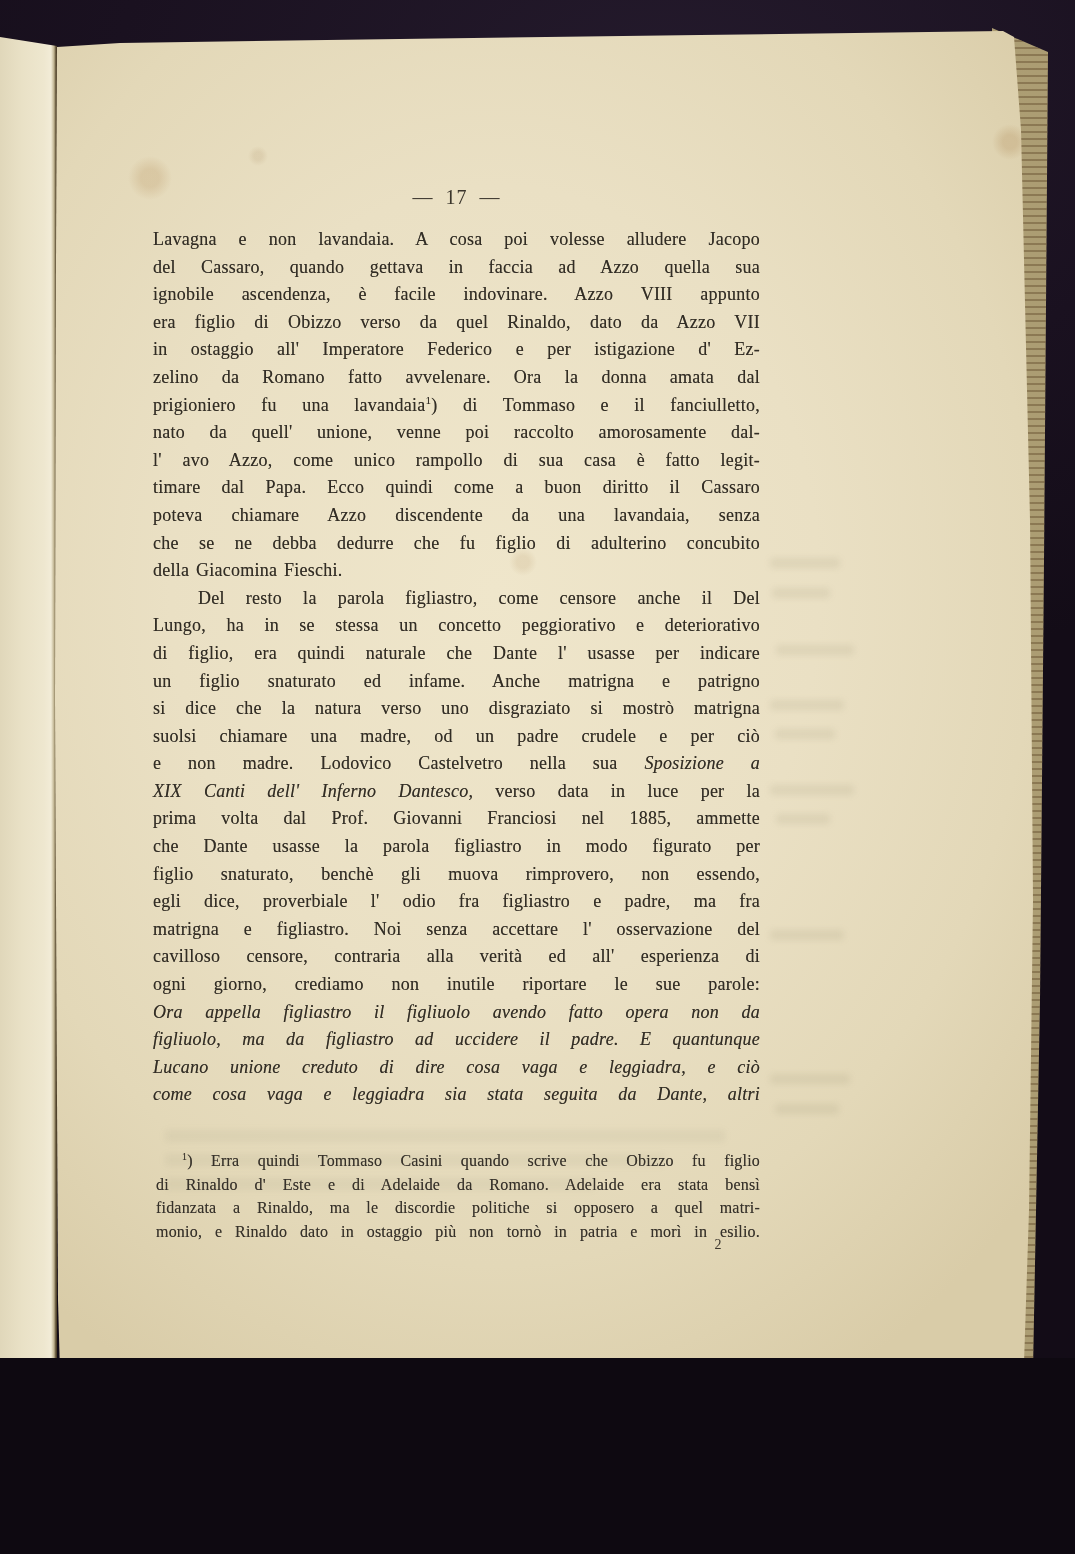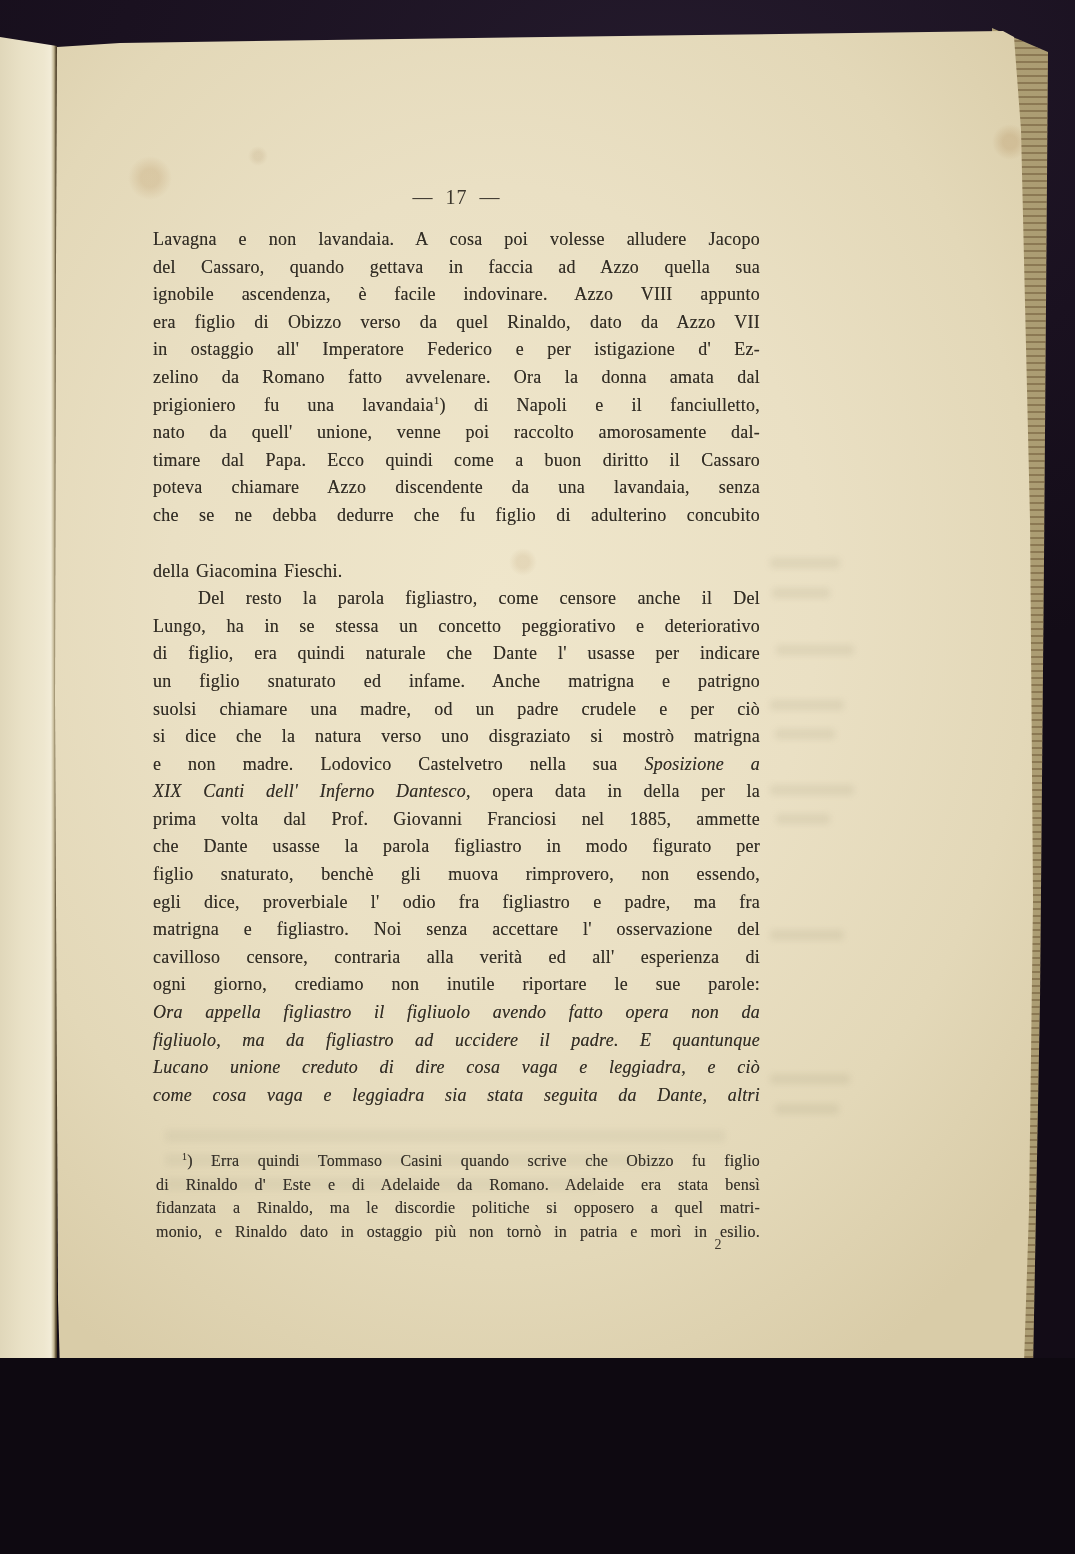--- a/index.html
+++ b/index.html
@@ -54,21 +54,21 @@
     letter-spacing:0.25px;word-spacing:2px;
     text-shadow:0 0 0.5px rgba(50,45,37,0.55);
   }
   .footnote{
     position:absolute;left:156px;top:1149px;width:604px;
     font-size:16px;line-height:23.5px;color:#36312a;
     letter-spacing:0.2px;word-spacing:1.5px;
     text-shadow:0 0 0.5px rgba(50,45,37,0.5);
   }
   .line{text-align:justify;text-align-last:justify;}
-  .line-left{text-align-last:left;margin-top:28px;}
+  .line-left{text-align-last:left;}
   .body-text .indent{text-indent:45px;}
   .footnote .indent{text-indent:26px;}
   .it{font-style:italic;font-family:Liberation Serif, serif;}
   .sup{font-size:0.62em;vertical-align:super;line-height:0;}
   .sig{
     position:absolute;left:700px;top:1237px;width:36px;
     text-align:center;font-size:14px;color:#3a352c;
   }
   
   .ghost{position:absolute;background:rgba(128,122,92,0.12);height:10px;filter:blur(3px);border-radius:4px;}
@@ -99,34 +99,35 @@
   </div>
 
   <div class="header">— 17 —</div>
   <div class="body-text">
       <div class="line"><span>Lavagna e non lavandaia. A cosa poi volesse alludere Jacopo</span></div>
       <div class="line"><span>del Cassaro, quando gettava in faccia ad Azzo quella sua</span></div>
       <div class="line"><span>ignobile ascendenza, è facile indovinare. Azzo VIII appunto</span></div>
       <div class="line"><span>era figlio di Obizzo verso da quel Rinaldo, dato da Azzo VII</span></div>
       <div class="line"><span>in ostaggio all' Imperatore Federico e per istigazione d' Ez-</span></div>
       <div class="line"><span>zelino da Romano fatto avvelenare. Ora la donna amata dal</span></div>
-      <div class="line"><span>prigioniero fu una lavandaia</span><span class="sup">1</span><span>) di Napoli e il fanciulletto,</span></div>
+      <div class="line"><span>prigioniero fu una lavandaia</span><span class="sup">1</span><span>) di Tommaso e il fanciulletto,</span></div>
       <div class="line"><span>nato da quell' unione, venne poi raccolto amorosamente dal-</span></div>
+      <div class="line"><span>l' avo Azzo, come unico rampollo di sua casa è fatto legit-</span></div>
       <div class="line"><span>timare dal Papa. Ecco quindi come a buon diritto il Cassaro</span></div>
       <div class="line"><span>poteva chiamare Azzo discendente da una lavandaia, senza</span></div>
       <div class="line"><span>che se ne debba dedurre che fu figlio di adulterino concubito</span></div>
       <div class="line line-left"><span>della Giacomina Fieschi.</span></div>
       <div class="line indent"><span>Del resto la parola figliastro, come censore anche il Del</span></div>
       <div class="line"><span>Lungo, ha in se stessa un concetto peggiorativo e deteriorativo</span></div>
       <div class="line"><span>di figlio, era quindi naturale che Dante l' usasse per indicare</span></div>
       <div class="line"><span>un figlio snaturato ed infame. Anche matrigna e patrigno</span></div>
+      <div class="line"><span>si dice che la natura verso uno disgraziato si mostrò matrigna</span></div>
       <div class="line"><span>suolsi chiamare una madre, od un padre crudele e per ciò</span></div>
-      <div class="line"><span>si dice che la natura verso uno disgraziato si mostrò matrigna</span></div>
       <div class="line"><span>e non madre. Lodovico Castelvetro nella sua </span><span class="it">Sposizione a</span></div>
-      <div class="line"><span class="it">XIX Canti dell' Inferno Dantesco,</span><span> opera data in della per la</span></div>
+      <div class="line"><span class="it">XIX Canti dell' Inferno Dantesco,</span><span> verso data in luce per la</span></div>
       <div class="line"><span>prima volta dal Prof. Giovanni Franciosi nel 1885, ammette</span></div>
       <div class="line"><span>che Dante usasse la parola figliastro in modo figurato per</span></div>
       <div class="line"><span>figlio snaturato, benchè gli muova rimprovero, non essendo,</span></div>
       <div class="line"><span>egli dice, proverbiale l' odio fra figliastro e padre, ma fra</span></div>
       <div class="line"><span>matrigna e figliastro. Noi senza accettare l' osservazione del</span></div>
       <div class="line"><span>cavilloso censore, contraria alla verità ed all' esperienza di</span></div>
       <div class="line"><span>ogni giorno, crediamo non inutile riportare le sue parole:</span></div>
       <div class="line"><span class="it">Ora appella figliastro il figliuolo avendo fatto opera non da</span></div>
       <div class="line"><span class="it">figliuolo, ma da figliastro ad uccidere il padre. E quantunque</span></div>
       <div class="line"><span class="it">Lucano unione creduto di dire cosa vaga e leggiadra, e ciò</span></div>

